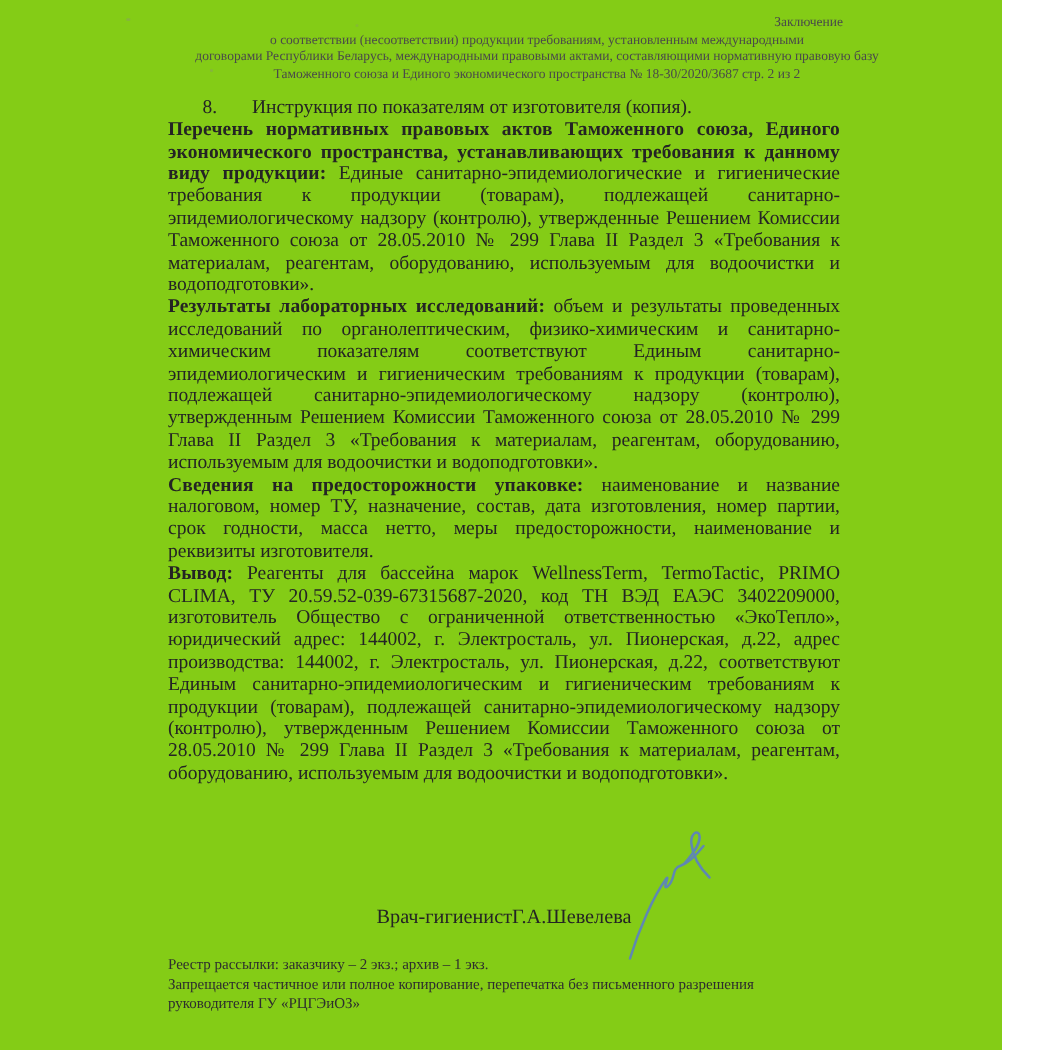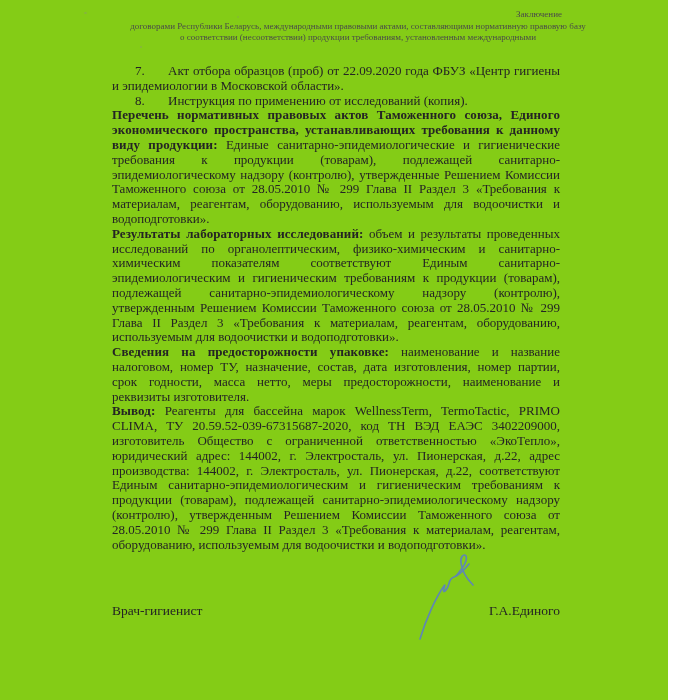--- a/index.html
+++ b/index.html
@@ -25,21 +25,21 @@
     text-align: justify;
   }
   .doc-body p { margin: 0; }
   p.num-item { text-indent: 23px; }
   p.num-item .num { display: inline-block; min-width: 33px; text-indent: 0; }
   .para b { font-weight: bold; letter-spacing: 0.1px; font-family: Liberation Serif, serif; }
   
   .sig-row {
     position: absolute; top: 603px; left: 112px; width: 448px;
     font-size: 13.5px;
-    display: flex; justify-content: space-between;
+    display: flex; justify-content: center;
   }
   .sig-svg { position: absolute; top: 545px; left: 398px; }
   
   .doc-footer {
     position: absolute; top: 637px; left: 112px; width: 480px;
     font-size: 10px; line-height: 13.2px; color: #2e2e2e;
     text-align: left;
   }
   
   .speck { position: absolute; background: #8a8a8a; border-radius: 50%; opacity: .35; }
@@ -47,44 +47,49 @@
   .speck.s2 { left: 140px; top: 46px; width: 2px; height: 2px; }
   .speck.s3 { left: 237px; top: 16px; width: 2px; height: 2px; opacity:.22; }
 </style>
 </head>
 <body>
 
 <div class="page">
 
   <div class="doc-header">
     <div class="h1">Заключение</div>
+    <div>о соответствии (несоответствии) продукции требованиям, установленным международными</div>
     <div>договорами Республики Беларусь, международными правовыми актами, составляющими нормативную правовую базу</div>
-    <div>о соответствии (несоответствии) продукции требованиям, установленным международными</div>
+    <div>Таможенного союза и Единого экономического пространства № 18-30/2020/3687 стр. 2 из 2</div>
   </div>
 
   <div class="doc-body">
-    <p class="num-item"><span class="num">7.</span><span>Акт отбора образцов (проб) от 22.09.2020 года ФБУЗ «Центр гигиены и эпидемиологии в Московской области».</span></p>
-    <p class="num-item"><span class="num">8.</span><span>Инструкция по применению от исследований (копия).</span></p>
+    <p class="num-item"><span class="num">8.</span><span>Инструкция по показателям от изготовителя (копия).</span></p>
 
     <p class="para"><b>Перечень нормативных правовых актов Таможенного союза, Единого экономического пространства, устанавливающих требования к данному виду продукции:</b><span> Единые санитарно-эпидемиологические и гигиенические требования к продукции (товарам), подлежащей санитарно-эпидемиологическому надзору (контролю), утвержденные Решением Комиссии Таможенного союза от 28.05.2010 № 299 Глава II Раздел 3 «Требования к материалам, реагентам, оборудованию, используемым для водоочистки и водоподготовки».</span></p>
     <p class="para"><b>Результаты лабораторных исследований:</b><span> объем и результаты проведенных исследований по органолептическим, физико-химическим и санитарно-химическим показателям соответствуют Единым санитарно-эпидемиологическим и гигиеническим требованиям к продукции (товарам), подлежащей санитарно-эпидемиологическому надзору (контролю), утвержденным Решением Комиссии Таможенного союза от 28.05.2010 № 299 Глава II Раздел 3 «Требования к материалам, реагентам, оборудованию, используемым для водоочистки и водоподготовки».</span></p>
     <p class="para"><b>Сведения на предосторожности упаковке:</b><span> наименование и название налоговом, номер ТУ, назначение, состав, дата изготовления, номер партии, срок годности, масса нетто, меры предосторожности, наименование и реквизиты изготовителя.</span></p>
     <p class="para"><b>Вывод:</b><span> Реагенты для бассейна марок WellnessTerm, TermoTactic, PRIMO CLIMA, ТУ 20.59.52-039-67315687-2020, код ТН ВЭД ЕАЭС 3402209000, изготовитель Общество с ограниченной ответственностью «ЭкоТепло», юридический адрес: 144002, г. Электросталь, ул. Пионерская, д.22, адрес производства: 144002, г. Электросталь, ул. Пионерская, д.22, соответствуют Единым санитарно-эпидемиологическим и гигиеническим требованиям к продукции (товарам), подлежащей санитарно-эпидемиологическому надзору (контролю), утвержденным Решением Комиссии Таможенного союза от 28.05.2010 № 299 Глава II Раздел 3 «Требования к материалам, реагентам, оборудованию, используемым для водоочистки и водоподготовки».</span></p>
   </div>
 
   <svg class="sig-svg" width="110" height="110" viewBox="0 0 110 110">
     <g fill="none" stroke="#5b7fc7" stroke-width="1.7" stroke-linecap="round" opacity="0.88">
       <path d="M 22 94 C 28 74, 38 52, 46 41 C 49 37, 43 49, 47 46 C 53 41, 49 34, 56 32 C 62 30, 67 24, 71 19"></path>
       <path d="M 58 31 C 65 23, 70 16, 68 11 C 66 8, 62 12, 63 18 C 64 27, 69 34, 75 40"></path>
     </g>
   </svg>
 
   <div class="sig-row">
     <span>Врач-гигиенист</span>
-    <span>Г.А.Единого</span>
+    <span>Г.А.Шевелева</span>
   </div>
 
+  <div class="doc-footer">
+    <div>Реестр рассылки: заказчику – 2 экз.; архив – 1 экз.</div>
+    <div>Запрещается частичное или полное копирование, перепечатка без письменного разрешения</div>
+    <div>руководителя ГУ «РЦГЭиОЗ»</div>
+  </div>
 
   <div class="speck s1"></div>
   <div class="speck s2"></div>
   <div class="speck s3"></div>
 
 </div>
 
 </body></html>

